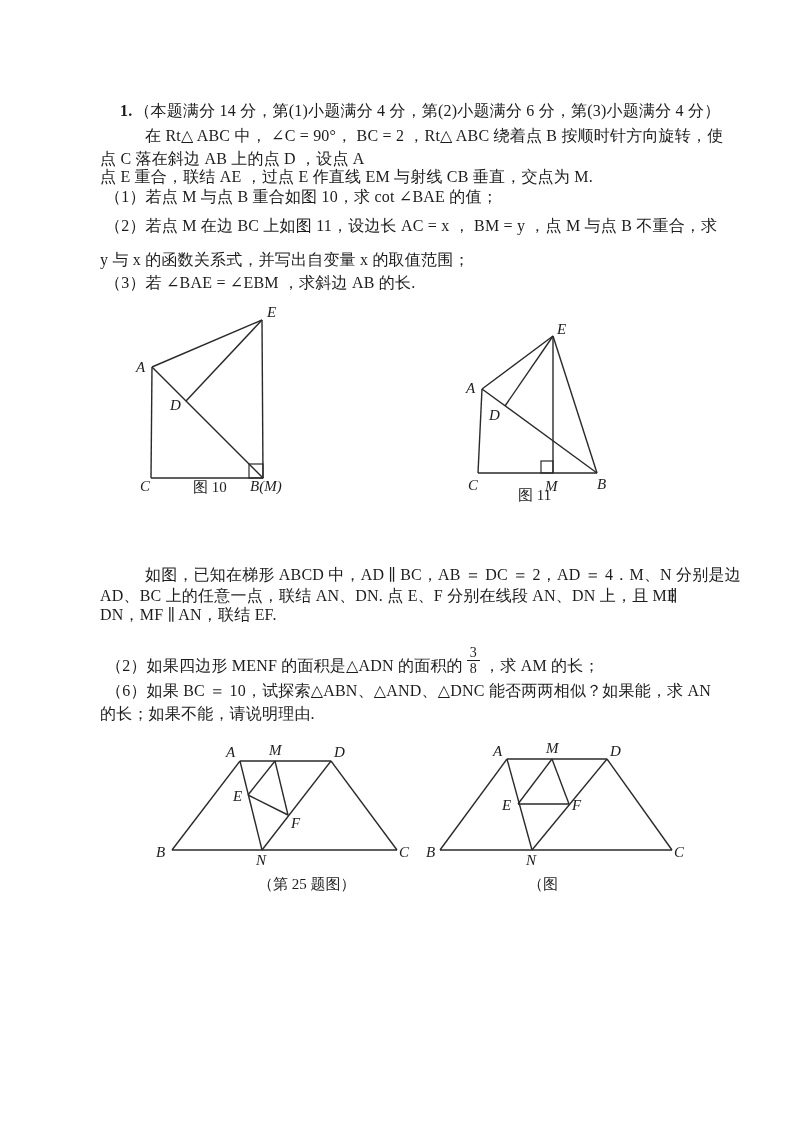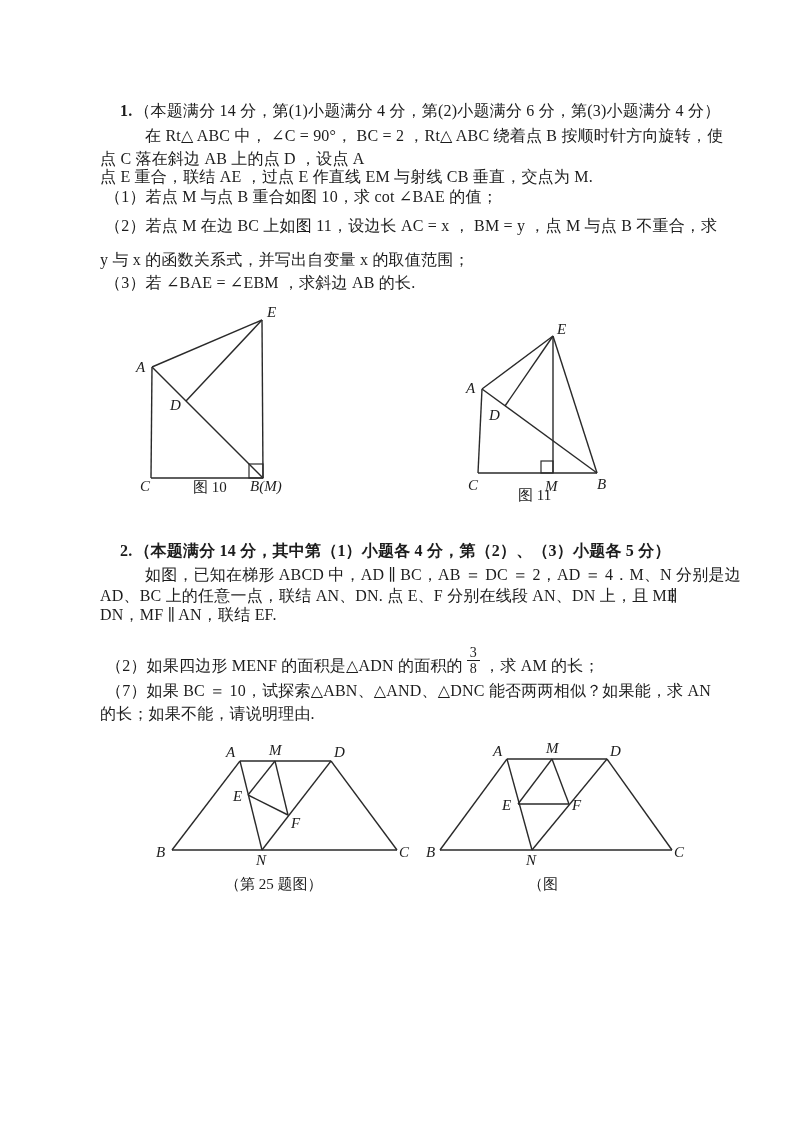--- a/index.html
+++ b/index.html
@@ -68,34 +68,33 @@
     <rect x="81" y="141" width="12" height="12"></rect>
     <text x="97" y="14">E</text>
     <text x="6" y="73">A</text>
     <text x="29" y="100">D</text>
     <text x="8" y="170">C</text>
     <text x="85" y="171">M</text>
     <text x="137" y="169">B</text>
   </svg>
   <div class="caption" style="left:518px;top:486px">图 11</div>
 
-  <div class="line" style="left:120px;top:541px"><span class="num-prefix">2.</span><span class="bold">（本题满分 14 分，其中第（1）小题各 4 分，第（2）、（3）小题各 5 分）</span></div>
   <div class="line" style="left:145px;top:565px">如图，已知在梯形 ABCD 中，AD ∥ BC，AB ＝ DC ＝ 2，AD ＝ 4．M、N 分别是边</div>
   <div class="line" style="left:100px;top:586px">AD、BC 上的任意一点，联结 AN、DN. 点 E、F 分别在线段 AN、DN 上，且 ME</div>
   <div class="line par-tail" style="left:670px;top:586px">∥</div>
   <div class="line" style="left:100px;top:605px">DN，MF ∥ AN，联结 EF.</div>
   <div class="line flexline" style="left:106px;top:645px">
     <span>（2）如果四边形 MENF 的面积是△ADN 的面积的</span>
     <span class="frac">
       <span class="fnum">3</span>
       <span class="fden">8</span>
     </span>
     <span>，求 AM 的长；</span>
   </div>
-  <div class="line" style="left:106px;top:681px">（7）如果 BC ＝ 10，试探索△ABN、△AND、△DNC 能否两两相似？如果能，求 AN</div>
+  <div class="line" style="left:106px;top:681px">（6）如果 BC ＝ 10，试探索△ABN、△AND、△DNC 能否两两相似？如果能，求 AN</div>
   <div class="line" style="left:100px;top:704px">的长；如果不能，请说明理由.</div>
 
   <svg class="fig-svg" style="left:150px;top:740px" width="260" height="130">
     <line x1="22" y1="110" x2="247" y2="110"></line>
     <line x1="22" y1="110" x2="90" y2="21"></line>
     <line x1="90" y1="21" x2="181" y2="21"></line>
     <line x1="181" y1="21" x2="247" y2="110"></line>
     <line x1="90" y1="21" x2="112" y2="110"></line>
     <line x1="181" y1="21" x2="112" y2="110"></line>
     <line x1="125" y1="21" x2="98" y2="55"></line>
@@ -103,21 +102,21 @@
     <line x1="98" y1="55" x2="138" y2="75"></line>
     <text x="76" y="17">A</text>
     <text x="119" y="15">M</text>
     <text x="184" y="17">D</text>
     <text x="6" y="117">B</text>
     <text x="106" y="125">N</text>
     <text x="249" y="117">C</text>
     <text x="83" y="61">E</text>
     <text x="141" y="88">F</text>
   </svg>
-  <div class="caption" style="left:225px;top:875px">（第 25 题图）</div>
+  <div class="caption" style="left:258px;top:875px">（第 25 题图）</div>
 
   <svg class="fig-svg" style="left:420px;top:740px" width="270" height="130">
     <line x1="20" y1="110" x2="252" y2="110"></line>
     <line x1="20" y1="110" x2="87" y2="19"></line>
     <line x1="87" y1="19" x2="187" y2="19"></line>
     <line x1="187" y1="19" x2="252" y2="110"></line>
     <line x1="87" y1="19" x2="112" y2="110"></line>
     <line x1="187" y1="19" x2="112" y2="110"></line>
     <line x1="132" y1="19" x2="98" y2="64"></line>
     <line x1="132" y1="19" x2="149" y2="64"></line>

